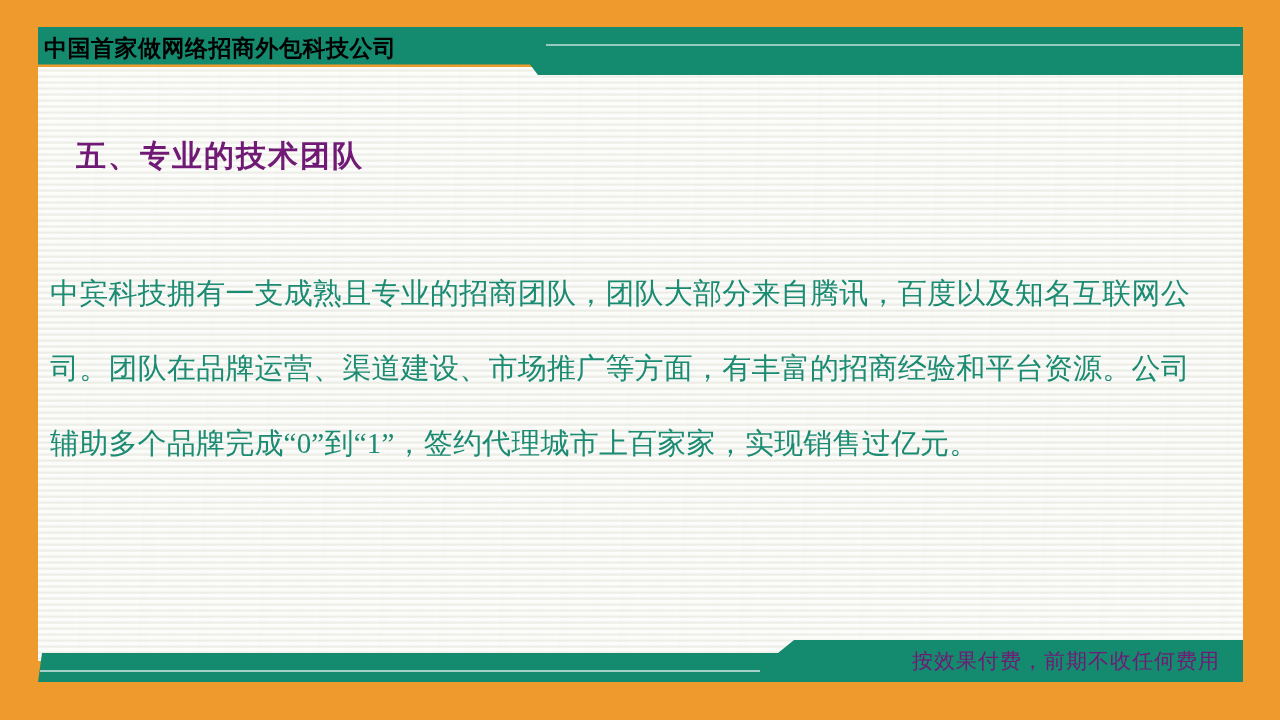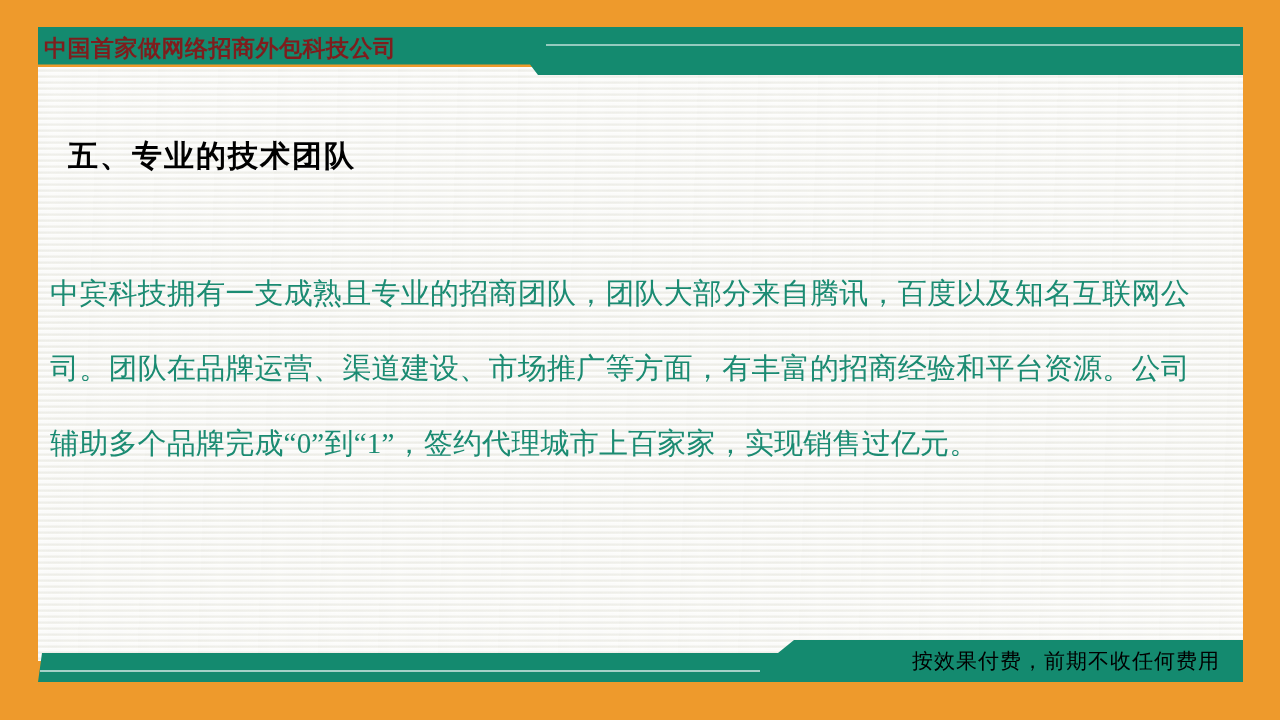--- a/index.html
+++ b/index.html
@@ -60,42 +60,42 @@
     background: #148a6f;
     -webkit-clip-path: polygon(0 0, 100% 0, 100% 84%, 1236px 84%, 1222px 100%, 500px 100%, 492px 78%, 0 78%);
     clip-path: polygon(0 0, 100% 0, 100% 84%, 1236px 84%, 1222px 100%, 500px 100%, 492px 78%, 0 78%);
   }
   .header-title {
     position: absolute;
     left: 44px;
     top: 29px;
     height: 38px;
     line-height: 38px;
-    color: #7f1d1d;
+    color: #000000;
     font-size: 23px;
     font-weight: bold;
     letter-spacing: 0.5px;
     white-space: nowrap;
     font-family: "Liberation Sans", sans-serif;
   }
   .header-rule {
     position: absolute;
     left: 546px;
     top: 44px;
     width: 694px;
     height: 2px;
     background: rgba(255,255,255,0.55);
   }
 
   
   .section-heading {
     position: absolute;
-    left: 68px;
+    left: 76px;
     top: 136px;
-    color: #000000;
+    color: #701a75;
     font-size: 30px;
     font-weight: bold;
     letter-spacing: 2px;
     white-space: nowrap;
     font-family: "Liberation Sans", sans-serif;
   }
 
   
   .body-text {
     position: absolute;
@@ -130,21 +130,21 @@
     width: 720px;
     height: 2px;
     background: rgba(255,255,255,0.62);
   }
   .footer-text {
     position: absolute;
     right: 60px;
     top: 646px;
     height: 30px;
     line-height: 30px;
-    color: #000000;
+    color: #701a75;
     font-size: 21px;
     letter-spacing: 1px;
     white-space: nowrap;
     font-family: "Liberation Sans", sans-serif;
   }
 </style>
 </head>
 <body>
 
 <div class="slide">

